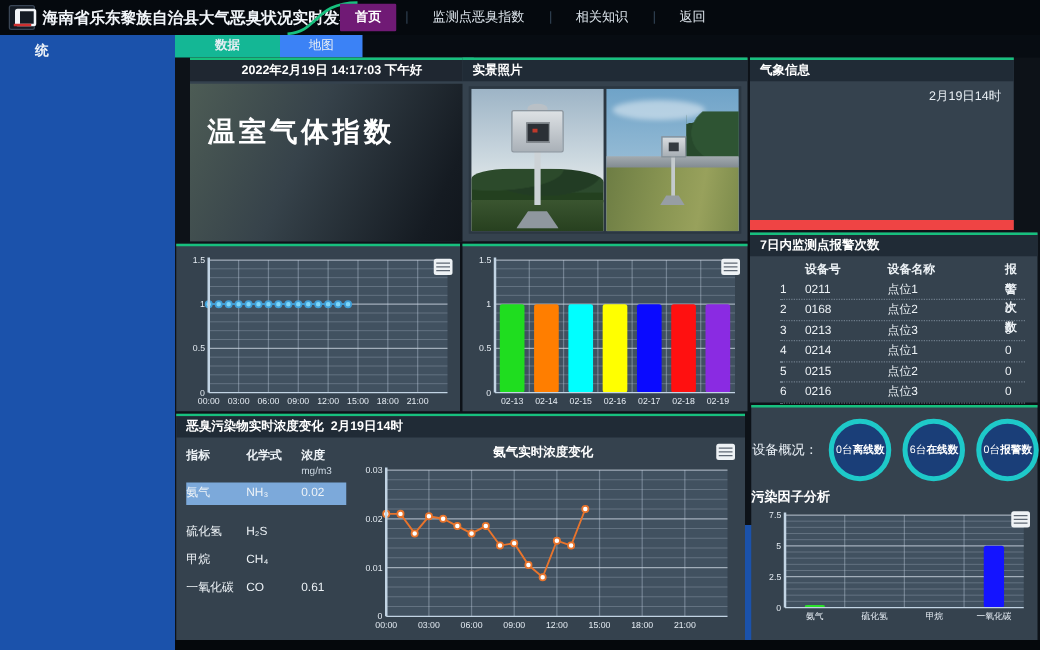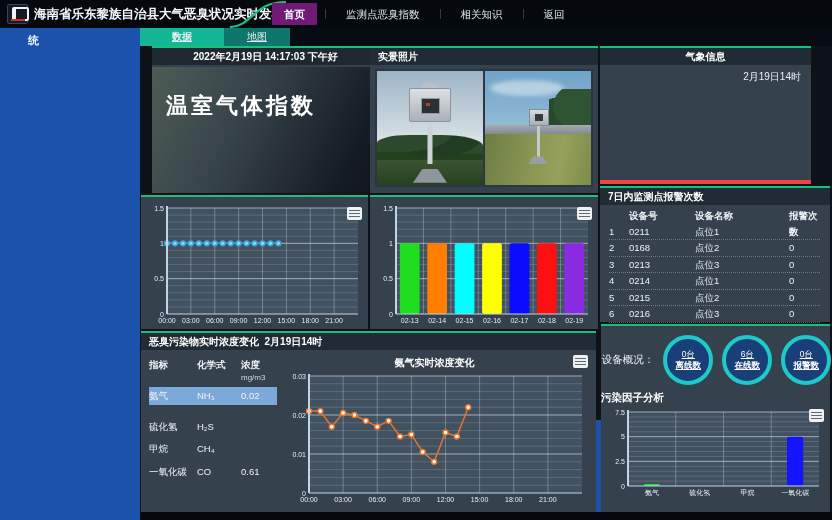--- a/index.html
+++ b/index.html
@@ -15,24 +15,24 @@
   .app-title{position:absolute;left:34px;top:0;height:28px;line-height:28px;
         font-size:12.5px;font-weight:bold;color:#f2f6fa;white-space:nowrap;}
   .swoosh{position:absolute;left:228px;top:0;}
   .nav{position:absolute;left:272px;top:0;height:28px;display:flex;align-items:center;}
   .nav-item{height:22px;line-height:22px;padding:0 12px;font-size:10.5px;color:#dde5ec;cursor:pointer;}
   .nav-item.active{background:#701a75;color:#fff;font-weight:bold;border-radius:1px;}
   .nav-sep{width:1px;height:10px;background:#2c3c4c;margin:0 8px;}
   
   .sidebar{position:absolute;left:0;top:28px;width:140px;height:492px;background:#1b52ab;}
   .title-wrap{position:absolute;left:28px;top:5px;font-size:11px;font-weight:bold;color:#eef3f8;}
-  .tabrow{position:absolute;left:140px;top:28px;width:692px;height:18px;background:#070c12;display:flex;text-decoration:underline;}
+  .tabrow{position:absolute;left:140px;top:28px;width:692px;height:18px;background:#070c12;display:flex;}
   .tab{height:18px;line-height:18px;text-align:center;font-size:10px;color:#e8eef4;cursor:pointer;}
   .tab-data{width:84px;background:#14b795;font-weight:bold;}
-  .tab-map{width:66px;background:#0f766e;}
+  .tab-map{width:66px;background:#3b82f6;}
   .content-bg{position:absolute;left:140px;top:46px;width:692px;height:474px;background:#0d1218;}
   .blue-gap{position:absolute;left:593px;top:420px;width:10px;height:92px;background:#1b52ab;}
   .bottom-strip{position:absolute;left:140px;top:512px;width:692px;height:8px;background:#05080c;}
   
   .panel{position:absolute;background:#35424e;border-top:2px solid #17c07e;box-sizing:border-box;}
   .panel-h{height:17px;line-height:17px;background:#202b36;color:#fff;font-size:10px;
            font-weight:bold;padding:0 8px;white-space:nowrap;}
   
   .date-bar{height:17px;line-height:17px;background:#1f2731;text-align:center;
             font-size:10px;font-weight:bold;color:#fff;}
@@ -74,21 +74,21 @@
       background:linear-gradient(100deg,#6d7d44 0%,#8a9653 45%,#98a15c 70%,#7b8a4b 100%);}
   .p2-pole{left:49%;top:44%;width:3px;height:34%;background:#c4cacd;}
   .p2-box{left:49%;top:33%;width:20px;height:17px;transform:translateX(-40%);
       background:linear-gradient(#d8dcdf,#a8afb5);border:1px solid #868f96;box-sizing:border-box;}
   .p2-screen{position:absolute;left:5px;top:4px;width:8px;height:7px;background:#343a40;}
   .p2-base{left:49%;bottom:18%;width:20px;height:8px;background:#979ea4;transform:translateX(-45%);
       clip-path:polygon(25% 0,75% 0,100% 100%,0 100%);}
   
   .weather-time{position:absolute;right:10px;top:22px;font-size:10px;color:#eaf0f5;}
   
-  .alarm-table{padding:3px 10px 0 9px;font-size:9.5px;color:#edf2f6;}
+  .alarm-table{padding:3px 10px 0 24px;font-size:9.5px;color:#edf2f6;}
   .alarm-row{display:grid;grid-template-columns:20px 66px 94px 1fr;height:15.5px;line-height:15.5px;
       border-bottom:1px dotted rgba(165,182,198,0.5);}
   .alarm-row.head{font-weight:bold;border-bottom:none;}
   
   .chartwrap{position:absolute;left:2px;right:4px;top:6px;bottom:2px;}
   svg text{font-family:"Liberation Sans","DejaVu Sans",sans-serif;}
   .burger{position:absolute;width:15px;height:13px;background:#eef2f5;border-radius:2px;
       display:flex;flex-direction:column;justify-content:center;gap:1.5px;padding:0 2px;
       box-sizing:border-box;cursor:pointer;}
   .burger i{display:block;height:1.5px;background:#5d6773;}
@@ -97,22 +97,22 @@
   .poll-head{display:grid;grid-template-columns:48px 44px 36px;font-weight:bold;line-height:12px;}
   .poll-unit{font-weight:normal;font-size:8px;color:#cdd8e2;}
   .poll-row{display:grid;grid-template-columns:48px 44px 36px;height:18px;line-height:18px;cursor:pointer;}
   .poll-row.hl{background:#7ca9da;}
   .gchart{position:absolute;left:140px;top:22px;right:8px;bottom:4px;}
   .gchart-title{text-align:center;color:#fff;font-weight:bold;font-size:10px;height:16px;line-height:16px;}
   
   .stats-row{display:flex;align-items:center;gap:9px;padding:9px 6px 2px 8px;justify-content:center;}
   .overview-label{font-size:10.5px;color:#eaf0f6;white-space:nowrap;}
   .stat-circle{width:42px;height:42px;border-radius:50%;border:4px solid #1ec9c9;background:#1a3e78;
-      color:#fff;display:flex;flex-direction:column;align-items:center;justify-content:center;
-      font-size:8.5px;line-height:1.3;flex:0 0 auto;text-decoration:underline;}
+      color:#fff;display:flex;flex-direction:row;align-items:center;justify-content:center;
+      font-size:8.5px;line-height:1.3;flex:0 0 auto;}
   .stat-label{font-weight:bold;}
   .hchart-title{font-size:10.5px;font-weight:bold;color:#fff;margin-top:4px;}
   .hchart{position:relative;margin-top:2px;padding-left:3px;}
 </style>
 </head>
 <body>
 
 <div class="app">
 
   <div class="topbar">
@@ -177,21 +177,21 @@
         <div class="abs p2-grass"></div>
         <div class="abs p2-pole"></div>
         <div class="abs p2-base"></div>
         <div class="abs p2-box">
           <div class="p2-screen"></div>
         </div>
       </div>
     </div>
   </div>
 
-  <div class="panel" style="left:600px;top:46px;width:211px;height:138px;border-bottom:4px solid #ef4444;text-align:center;">
+  <div class="panel" style="left:600px;top:46px;width:211px;height:138px;border-bottom:8px solid #ef4444;">
     <div class="panel-h">气象信息</div>
     <div class="weather-time">2月19日14时</div>
   </div>
 
   <div class="panel" style="left:141px;top:195px;width:227px;height:134px;">
     <div class="chartwrap">
       <svg width="221" height="124">
           <rect x="24" y="5" width="191" height="106" fill="rgba(92,116,138,0.30)"></rect>
           <line x1="24" x2="215" y1="103.93333333333334" y2="103.93333333333334" stroke="rgba(204,219,234,0.28)" stroke-width="0.7"></line>
           <line x1="24" x2="215" y1="96.86666666666667" y2="96.86666666666667" stroke="rgba(204,219,234,0.28)" stroke-width="0.7"></line>

